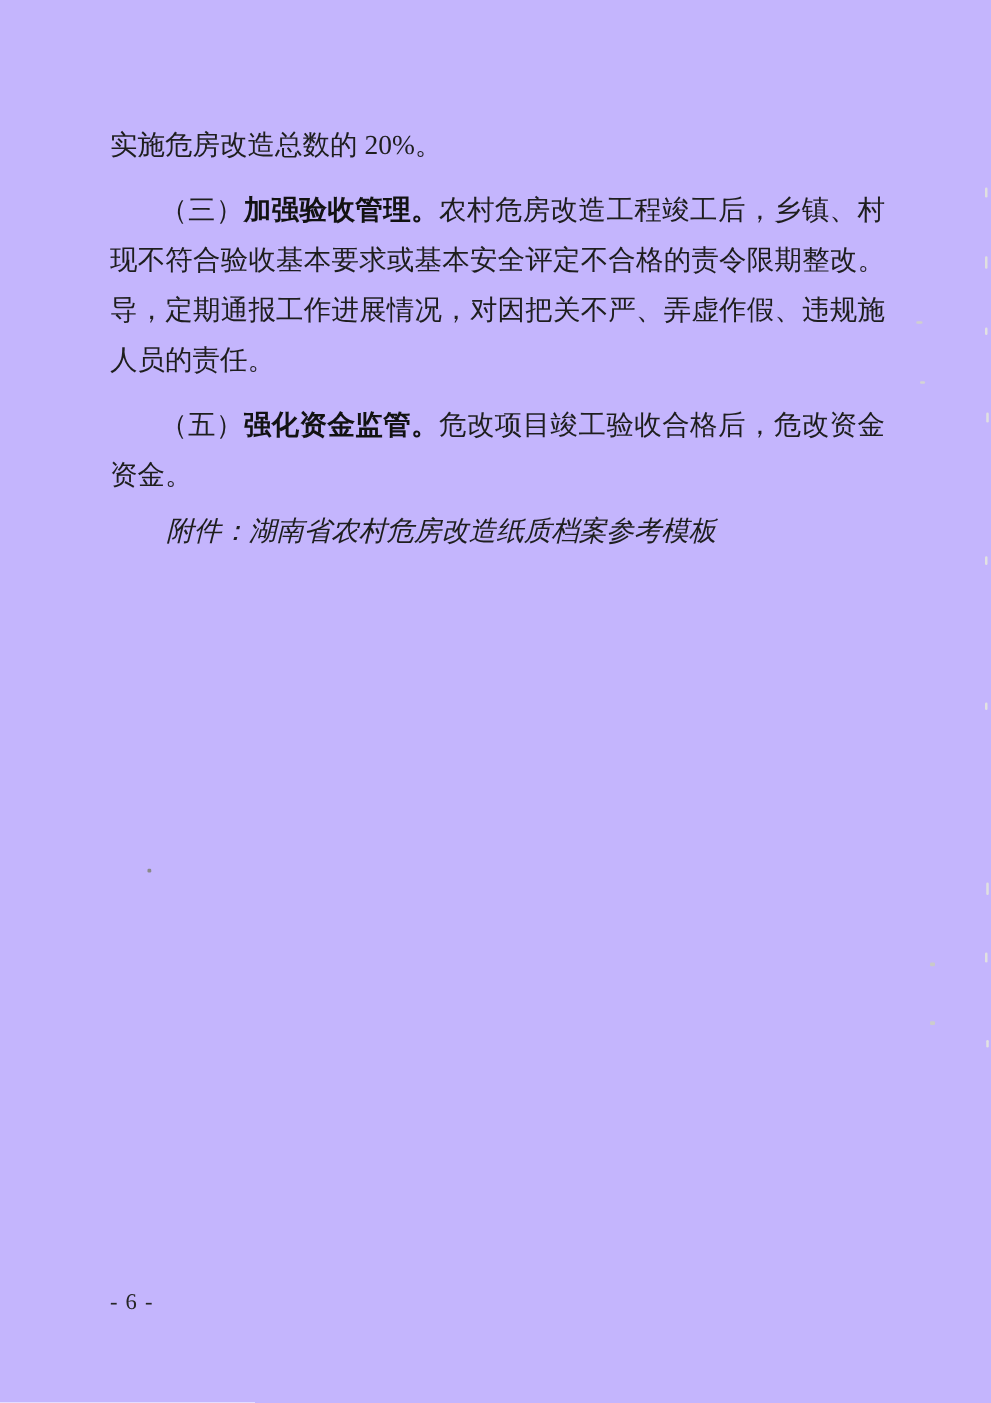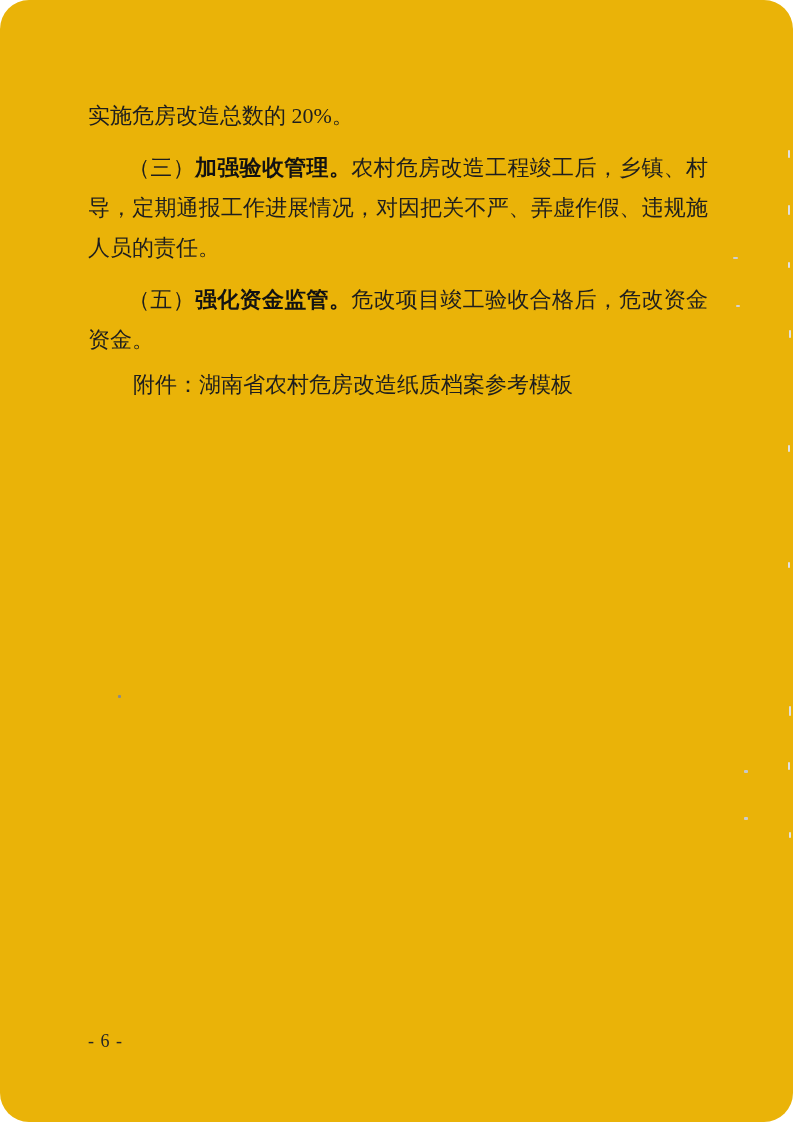--- a/index.html
+++ b/index.html
@@ -4,25 +4,24 @@
 <style>
   html, body {
     margin: 0;
     padding: 0;
     background: #ffffff;
   }
   .page {
     position: relative;
     width: 793px;
     height: 1122px;
-    background: #eab308;
+    background: #c4b5fd;
     overflow: hidden;
     font-family: "Liberation Serif", serif;
     color: #1e1e1e;
-    border-radius: 29px;
   }
   .content {
     position: absolute;
     left: 88px;
     top: 96px;
     width: 620px;
     font-size: 22px;
     line-height: 40px;
   }
   .line {
@@ -36,20 +35,21 @@
   }
   .line.indent {
     padding-left: 40px;
   }
   .line.para-start {
     margin-top: 12px;
   }
   .line.attachment {
     margin-top: 5px;
     padding-left: 45px;
+    font-style: italic;
   }
   .seg {
     color: #1e1e1e;
   }
   .seg.bold {
     font-weight: bold;
     color: #121212;
   }
   .page-number {
     position: absolute;
@@ -66,20 +66,21 @@
     pointer-events: none;
   }
 </style>
 </head>
 <body>
 
 <div class="page">
   <div class="content" id="doc-lines">
       <div class="line"><span class="seg">实施危房改造总数的 20%。</span></div>
       <div class="line justify indent para-start"><span class="seg">（三）</span><span class="seg bold">加强验收管理。</span><span class="seg">农村危房改造工程竣工后，乡镇、村</span></div>
+      <div class="line justify"><span class="seg">现不符合验收基本要求或基本安全评定不合格的责令限期整改。</span></div>
       <div class="line justify"><span class="seg">导，定期通报工作进展情况，对因把关不严、弄虚作假、违规施</span></div>
       <div class="line"><span class="seg">人员的责任。</span></div>
       <div class="line justify indent para-start"><span class="seg">（五）</span><span class="seg bold">强化资金监管。</span><span class="seg">危改项目竣工验收合格后，危改资金</span></div>
       <div class="line"><span class="seg">资金。</span></div>
       <div class="line attachment"><span class="seg">附件：湖南省农村危房改造纸质档案参考模板</span></div>
     </div>
   <div class="page-number">- 6 -</div>
   <div id="artifact-layer">
       <div class="artifact" style="left: 118px; top: 695px; width: 3px; height: 3px; background: rgb(138, 138, 138);"></div>
       <div class="artifact" style="left: 733px; top: 257px; width: 5px; height: 2px; background: rgb(207, 207, 207);"></div>

